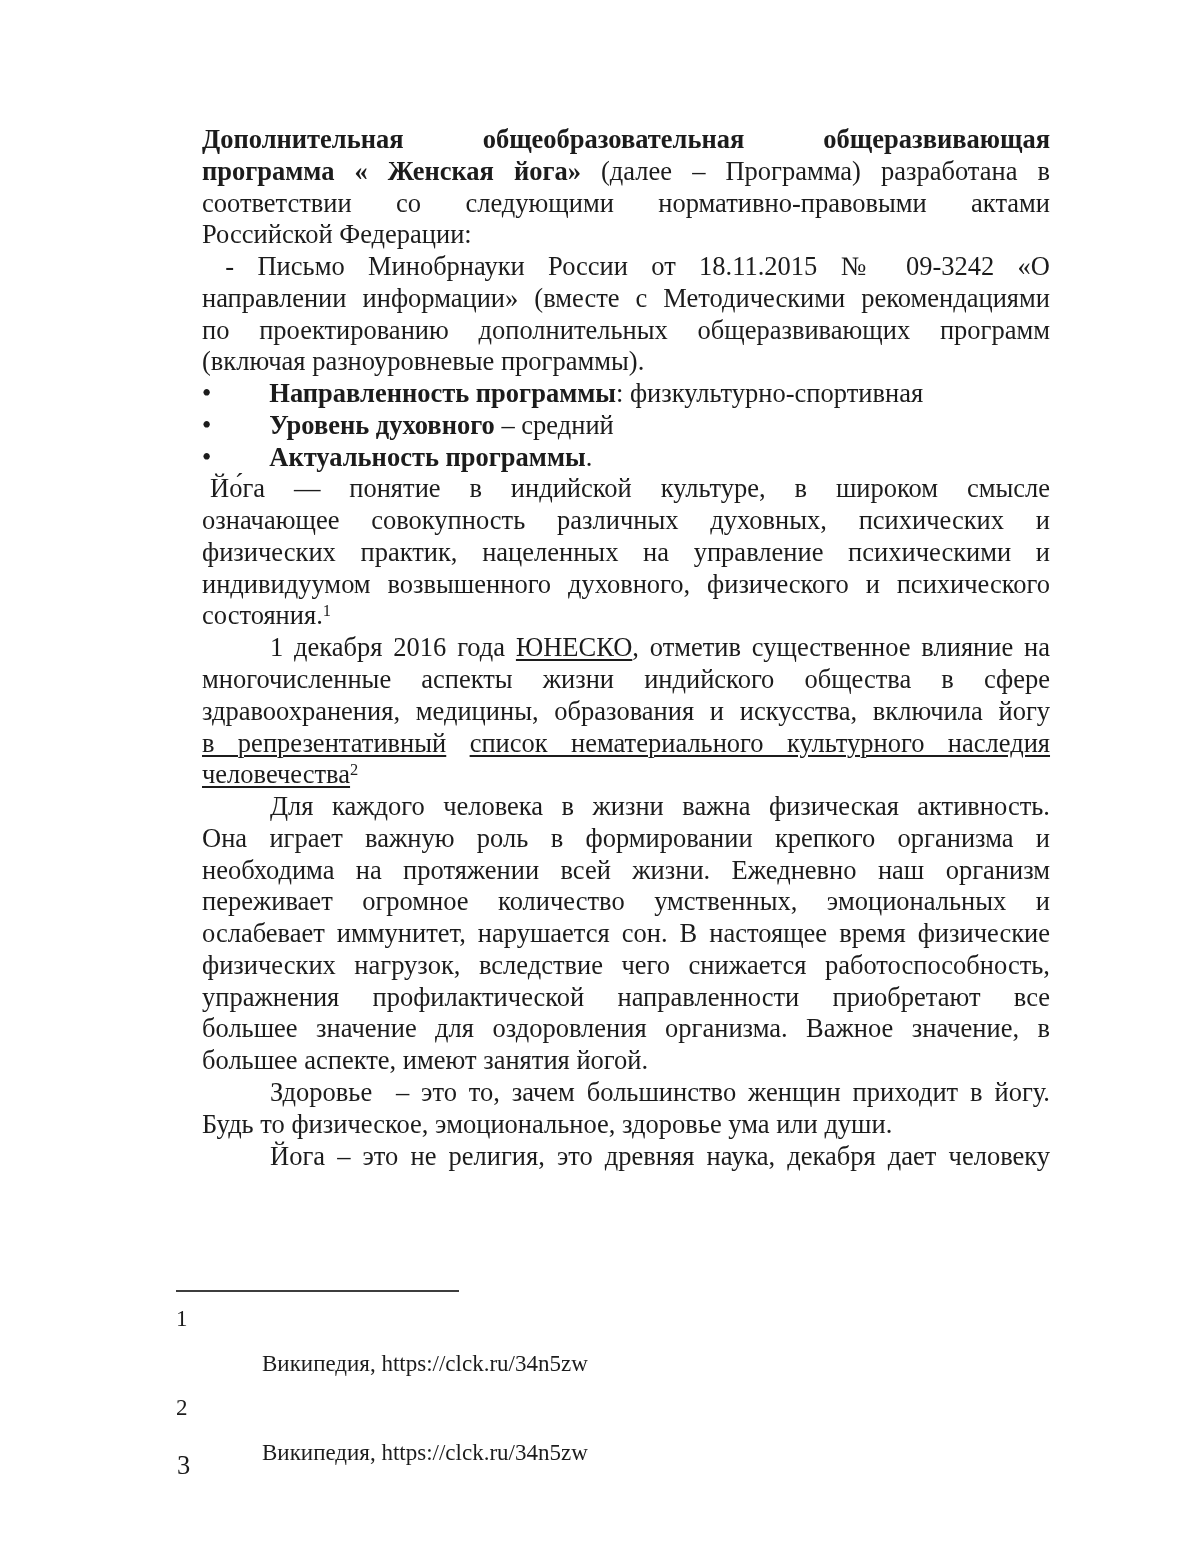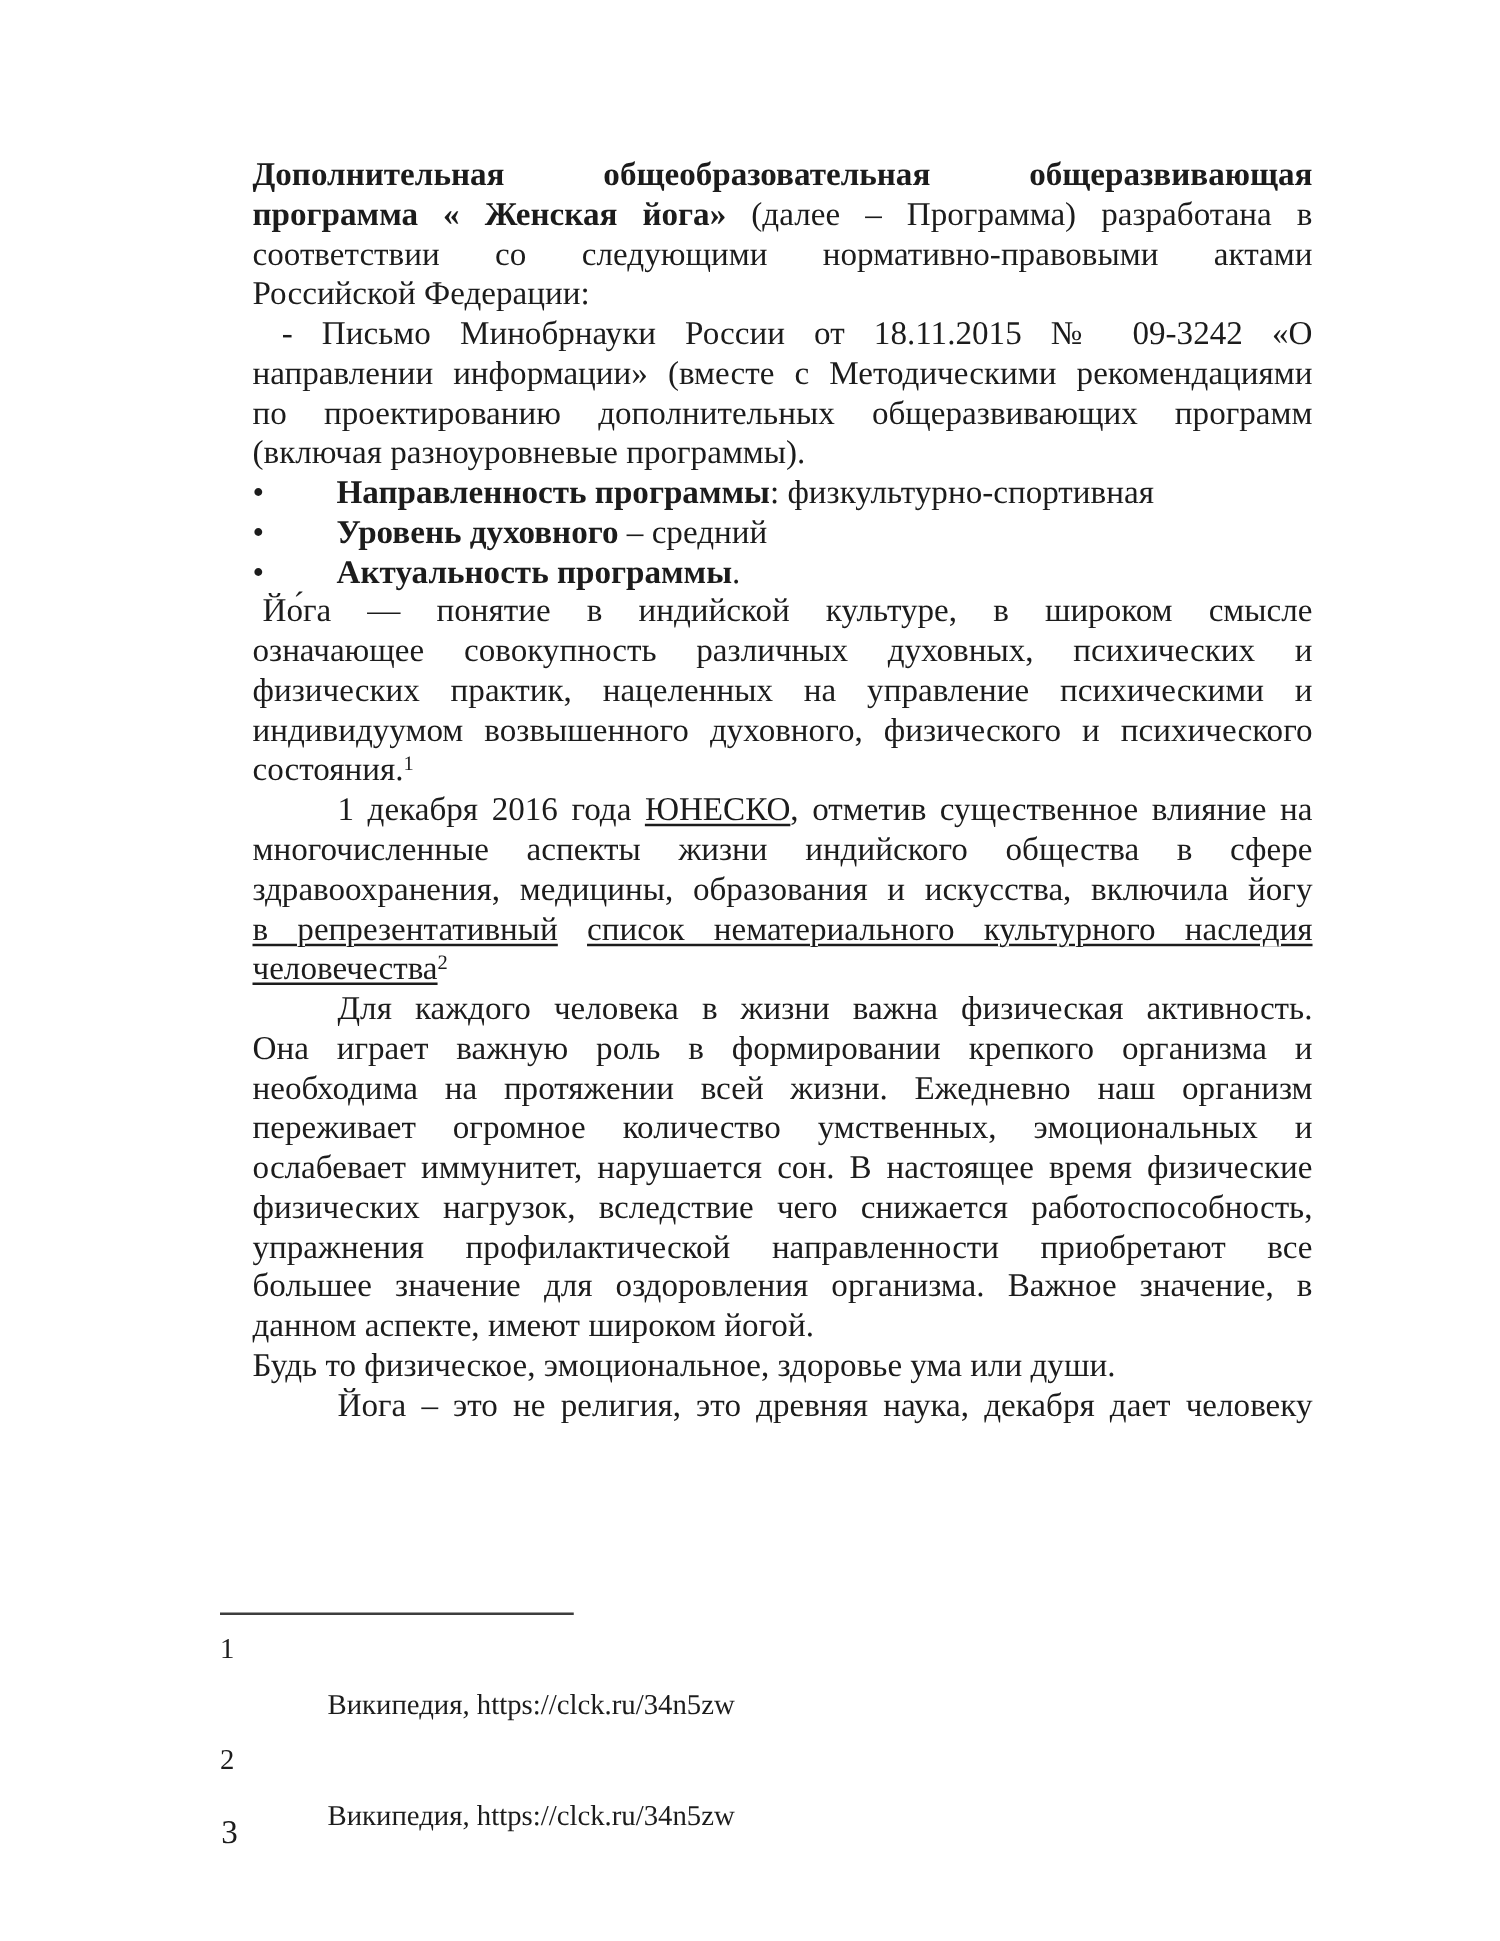--- a/index.html
+++ b/index.html
@@ -82,23 +82,24 @@
       </div>
       <div class="para">
         <div class="line" style="text-indent: 68px;"><span class="">Для каждого человека в жизни важна физическая активность.</span></div>
         <div class="line"><span class="">Она играет важную роль в формировании крепкого организма и</span></div>
         <div class="line"><span class="">необходима на протяжении всей жизни. Ежедневно наш организм</span></div>
         <div class="line"><span class="">переживает огромное количество умственных, эмоциональных и</span></div>
         <div class="line"><span class="">ослабевает иммунитет, нарушается сон. В настоящее время физические</span></div>
         <div class="line"><span class="">физических нагрузок, вследствие чего снижается работоспособность,</span></div>
         <div class="line"><span class="">упражнения профилактической направленности приобретают все</span></div>
         <div class="line"><span class="">большее значение для оздоровления организма. Важное значение, в</span></div>
-        <div class="line last"><span class="">данном аспекте, имеют широком йогой.</span></div>
+        <div class="line last"><span class="">большее аспекте, имеют занятия йогой.</span></div>
       </div>
       <div class="para">
+        <div class="line" style="text-indent: 68px;"><span class="">Здоровье&nbsp; – это то, зачем большинство женщин приходит в йогу.</span></div>
         <div class="line last"><span class="">Будь то физическое, эмоциональное, здоровье ума или души.</span></div>
       </div>
       <div class="para">
         <div class="line" style="text-indent: 68px;"><span class="">Йога – это не религия, это древняя наука, декабря дает человеку</span></div>
       </div>
     </div>
 
   <div class="footnotes">
     <div class="fn-divider"></div>
     <div class="fn-num">1</div>

